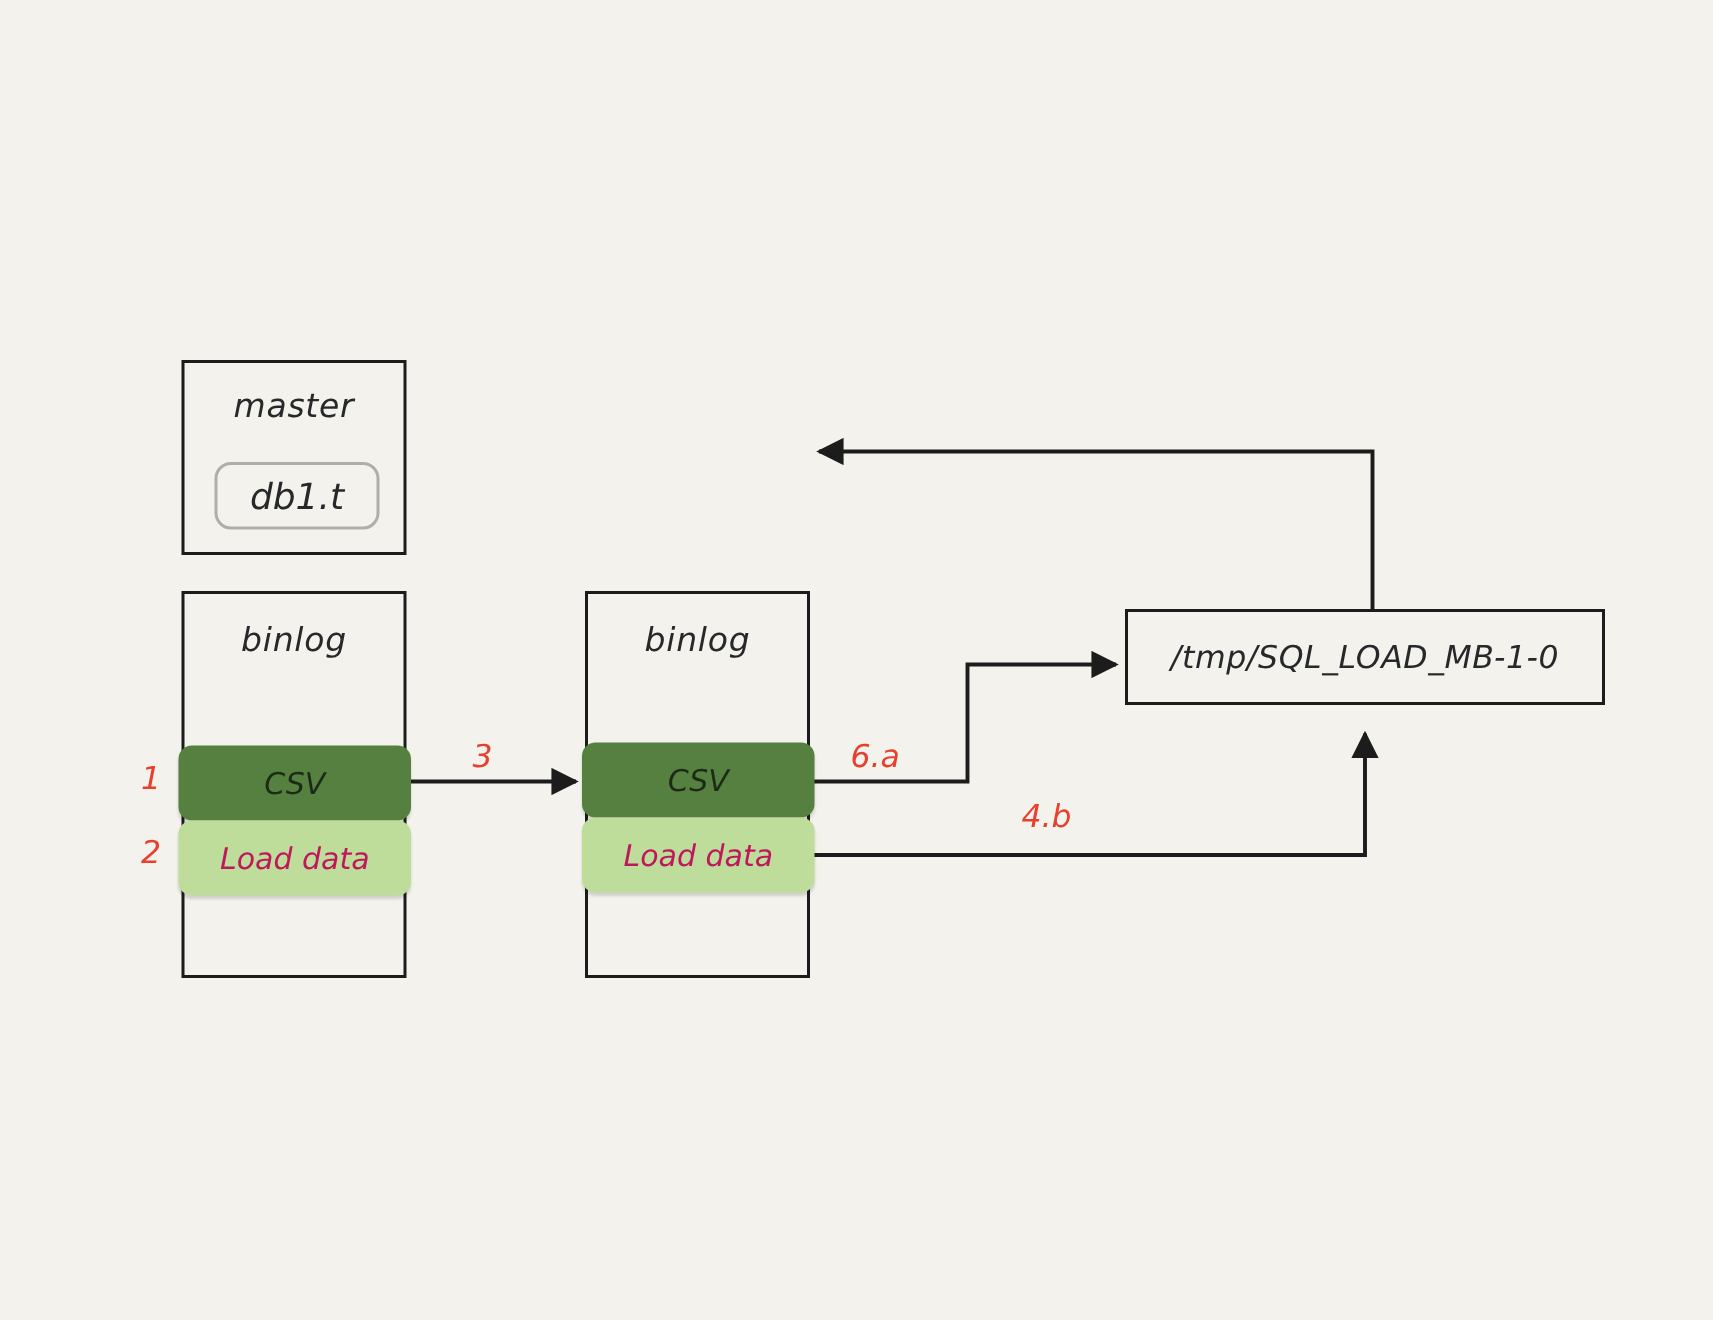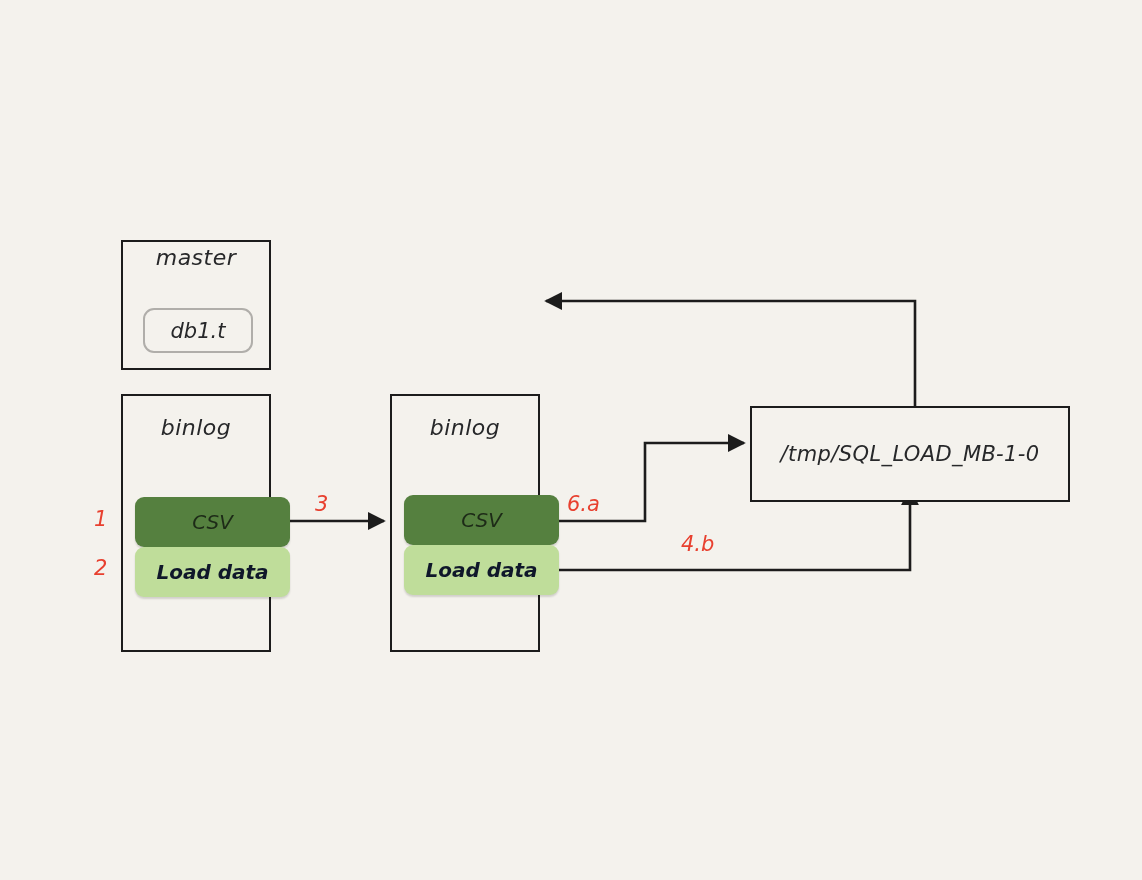--- a/index.html
+++ b/index.html
@@ -50,38 +50,38 @@
     white-space: nowrap;
   }
 
   
   #master-node, #slave-node {
     width: 150px;
     height: 130px;
   }
   #master-node { left: 121px; top: 240px; }
   #slave-node  { left: 390px; top: 240px; }
-  #master-node .node-title, #slave-node .node-title { top: 3px; }
+  #master-node .node-title, #slave-node .node-title { top: 17px; }
 
   
   .table-chip {
     position: absolute;
     left: 20px;
     top: 66px;
     width: 110px;
     height: 45px;
     box-sizing: border-box;
     border: 2px solid #b0aeaa;
     border-radius: 11px;
     background: #f4f2ed;
     display: flex;
     align-items: center;
     justify-content: center;
     font-family: "DejaVu Sans", sans-serif;
-    font-size: 21px;
+    font-size: 24px;
     font-style: italic;
     color: #27282a;
   }
 
   
   #master-binlog-node, #slave-binlog-node {
     width: 150px;
     height: 258px;
     top: 394px;
   }
@@ -98,42 +98,40 @@
     border-radius: 9px;
     display: flex;
     align-items: center;
     justify-content: center;
     font-family: "DejaVu Sans", sans-serif;
     font-size: 20px;
     font-style: italic;
     color: #27282a;
     z-index: 4;
     box-shadow: 0 2px 2px rgba(0,0,0,0.14);
-    margin-left: 16px;
   }
   .event-csv {
     background: #55803f;
     color: #1d2a17;
   }
   .event-load {
     background: #bfdd9a;
-    color: #0f172a;
-    font-weight: bold;
+    color: #be185d;
   }
   #master-csv-chip  { left: 119px; top: 497px; }
   #master-load-chip { left: 119px; top: 547px; }
   #slave-csv-chip   { left: 388px; top: 495px; }
   #slave-load-chip  { left: 388px; top: 545px; }
 
   
   #file-node {
     left: 750px;
     top: 406px;
     width: 320px;
-    height: 96px;
+    height: 64px;
     display: flex;
     align-items: center;
     justify-content: center;
   }
   .file-label {
     font-family: "DejaVu Sans", sans-serif;
     font-size: 21px;
     font-style: italic;
     color: #27282a;
     letter-spacing: 0.4px;

